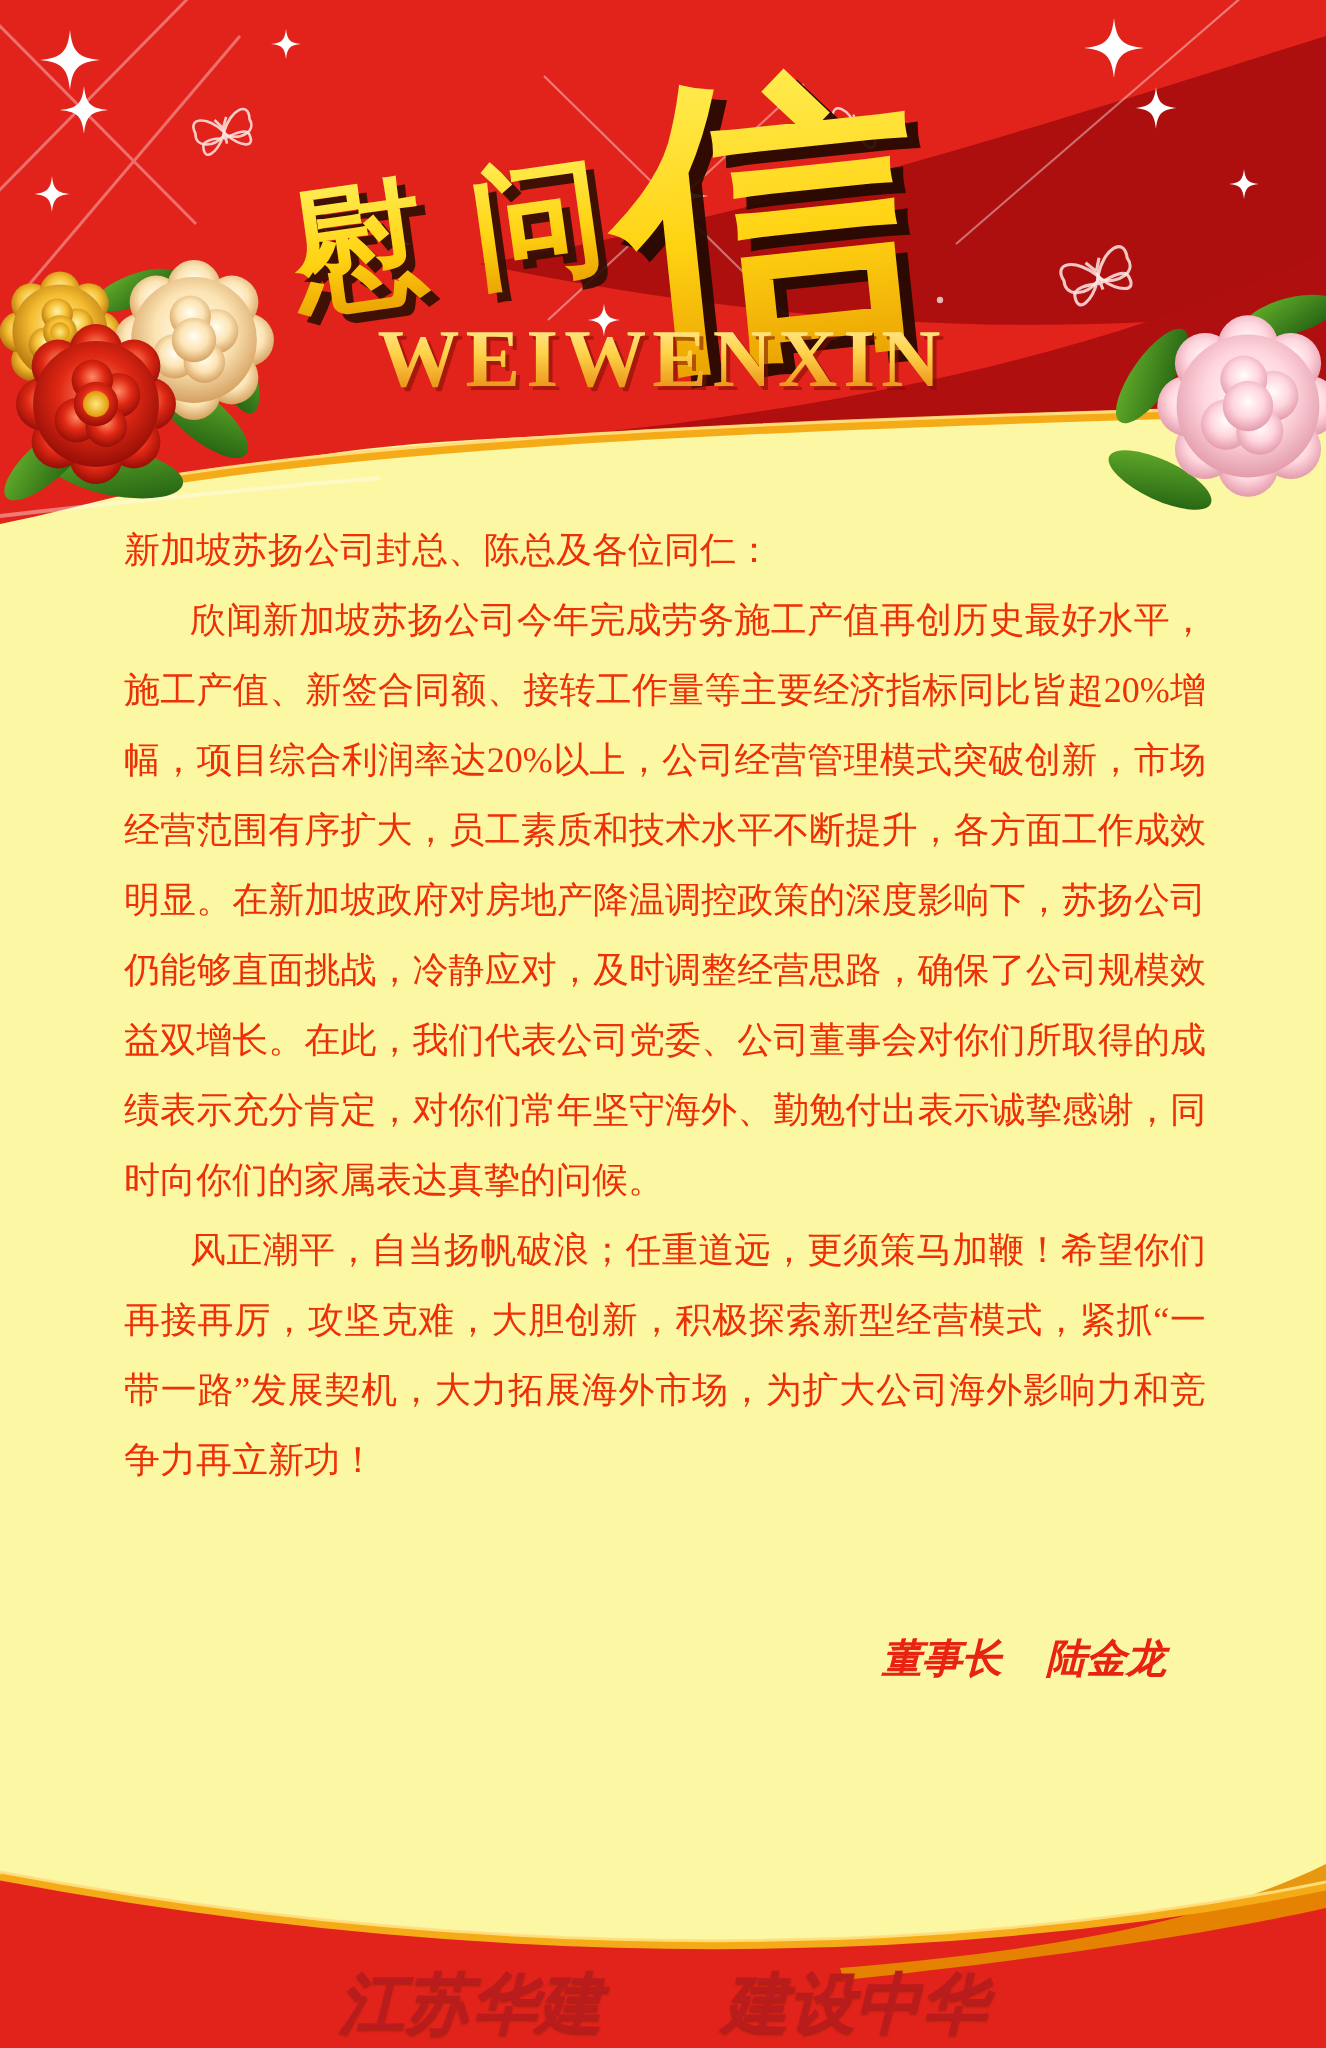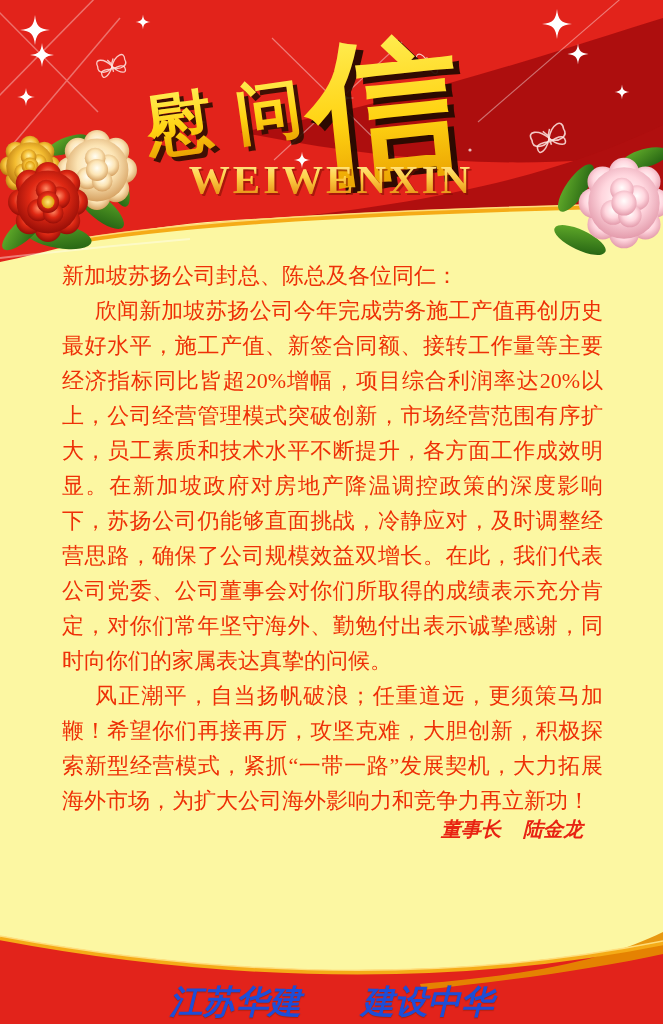--- a/index.html
+++ b/index.html
@@ -6,39 +6,39 @@
   .page{
     position:relative;width:663px;height:1024px;margin:0 auto;
     background:#fcf7a2;overflow:hidden;
     font-family:"Liberation Serif","DejaVu Serif",serif;
   }
   .header-art,.footer-art{position:absolute;left:0;display:block;}
   .header-art{top:0;}
   .footer-art{top:920px;}
   .letter{
     position:absolute;left:62px;top:258px;width:541px;
-    font-size:22px;line-height:35px;color:#ee3007;
+    font-size:18px;line-height:35px;color:#ee3007;
     text-align:justify;
   }
   .letter p{margin:0;}
   .para{text-indent:33px;}
   .signatures{
     position:absolute;left:441px;top:816px;
     color:#e82312;font-weight:bold;font-style:italic;font-size:20px;
   }
   .sig-row{display:flex;gap:22px;margin-bottom:12px;white-space:nowrap;}
   .date{
     position:absolute;left:330px;top:925px;width:300px;
     color:#e82312;font-weight:bold;font-style:italic;
     font-size:22px;letter-spacing:1px;white-space:nowrap;
   }
   .footer-slogan{
     position:absolute;left:0;top:980px;width:663px;
     display:flex;justify-content:center;gap:60px;
-    color:#1d4ed8;font-size:33px;font-weight:bold;font-style:italic;
+    color:#b91c1c;font-size:33px;font-weight:bold;font-style:italic;
     text-shadow:0 1px 1px rgba(110,30,0,.45);white-space:nowrap;
   }
 </style>
 </head>
 <body>
 
 <div class="page">
 
   <svg class="header-art" width="663" height="340" viewBox="0 0 663 340" xmlns="http://www.w3.org/2000/svg">
     <defs>

